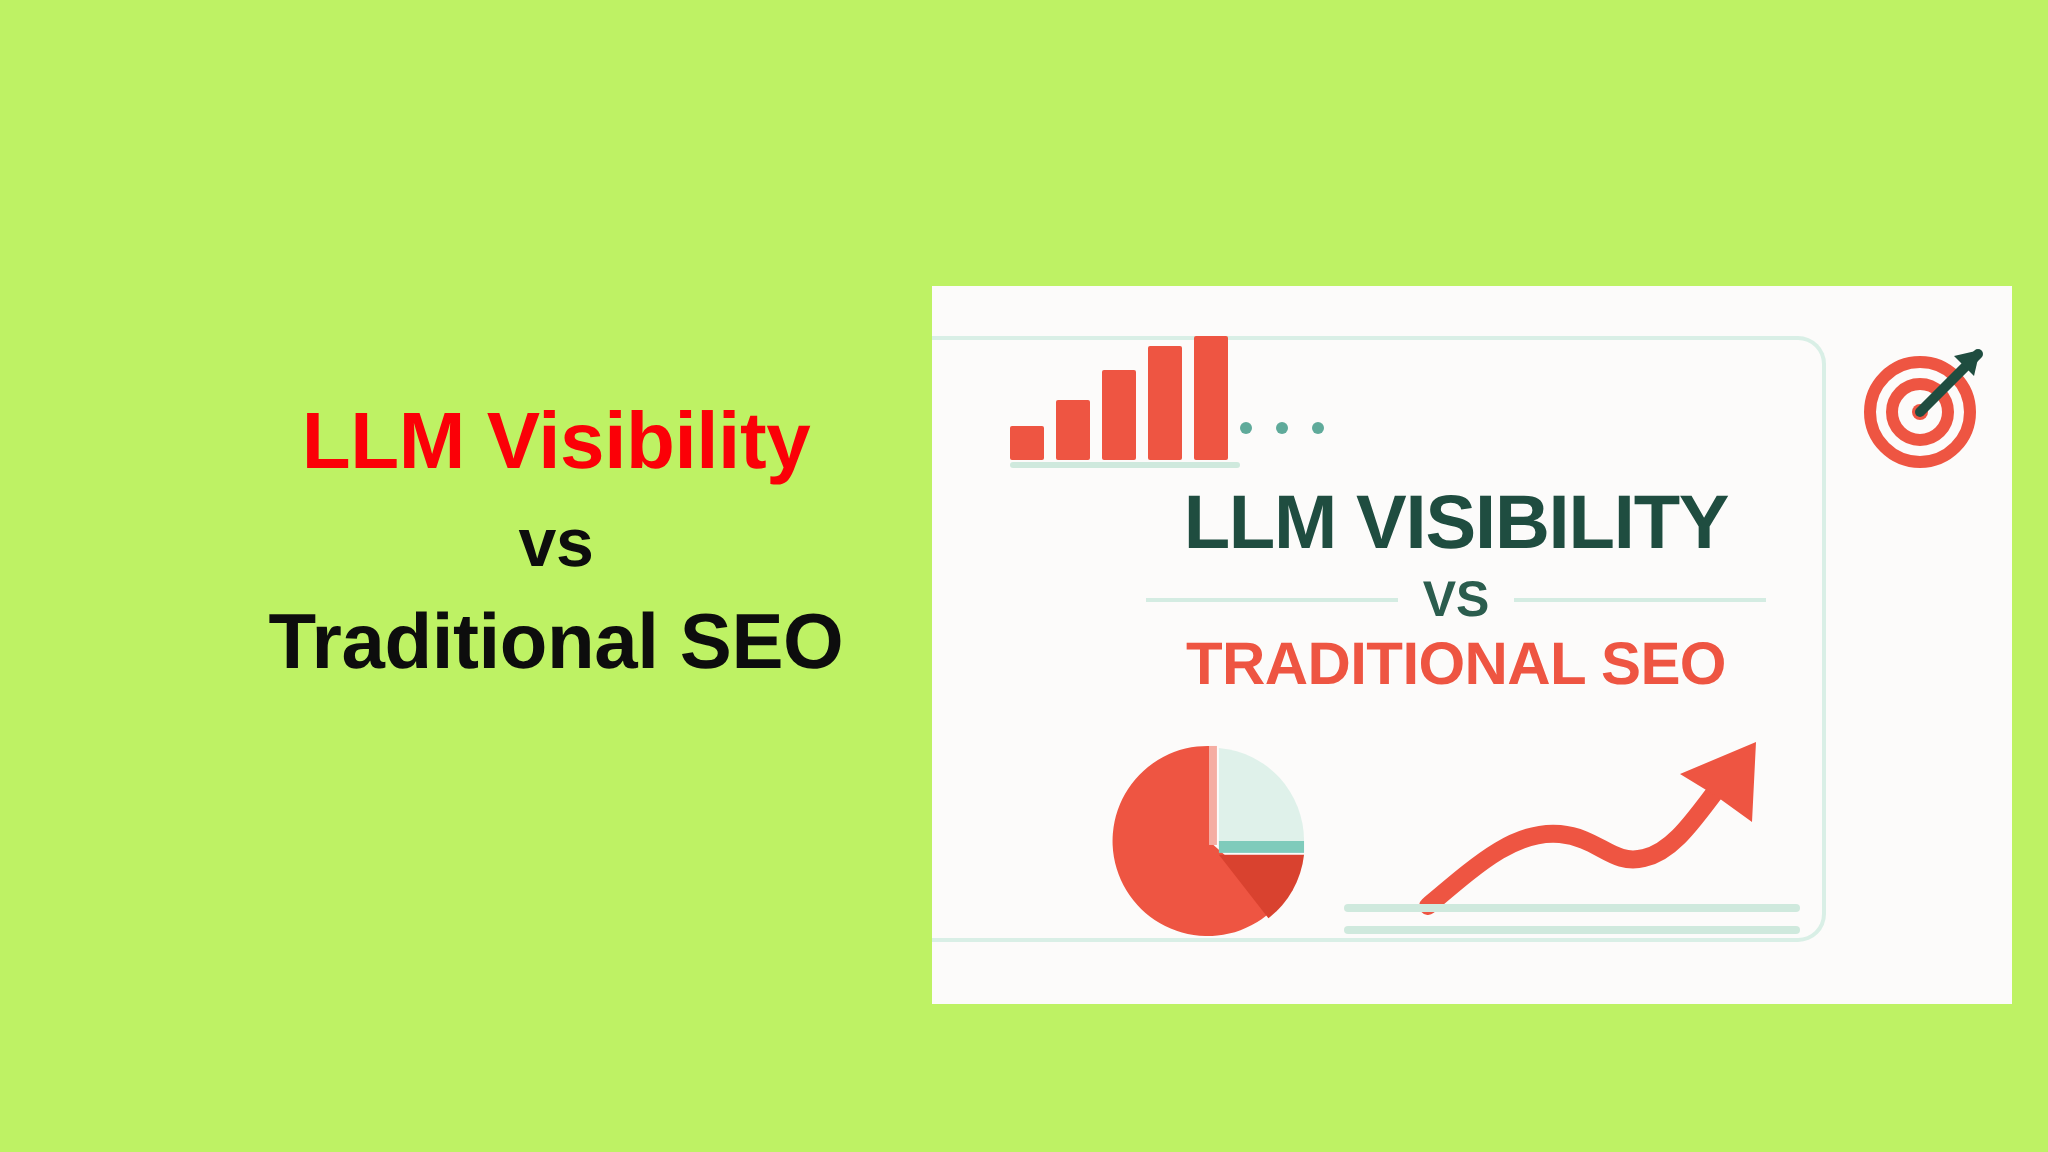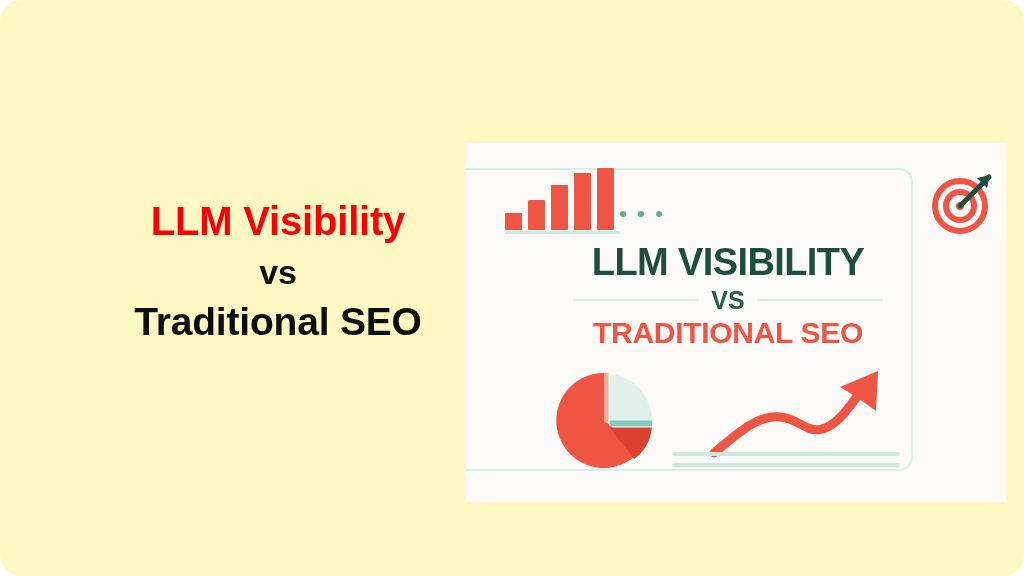--- a/index.html
+++ b/index.html
@@ -12,22 +12,21 @@
     width: 1024px;
     height: 576px;
     overflow: hidden;
     font-family: "Liberation Sans", "DejaVu Sans", sans-serif;
     position: relative;
   }
 
   .stage {
     position: absolute;
     inset: 0;
-    background: #fef9c3;
-    border-radius: 21px;
+    background: #bef264;
   }
 
   
   .headline {
     position: absolute;
     left: 78px;
     top: 196px;
     width: 400px;
     text-align: center;
     line-height: 1.28;

